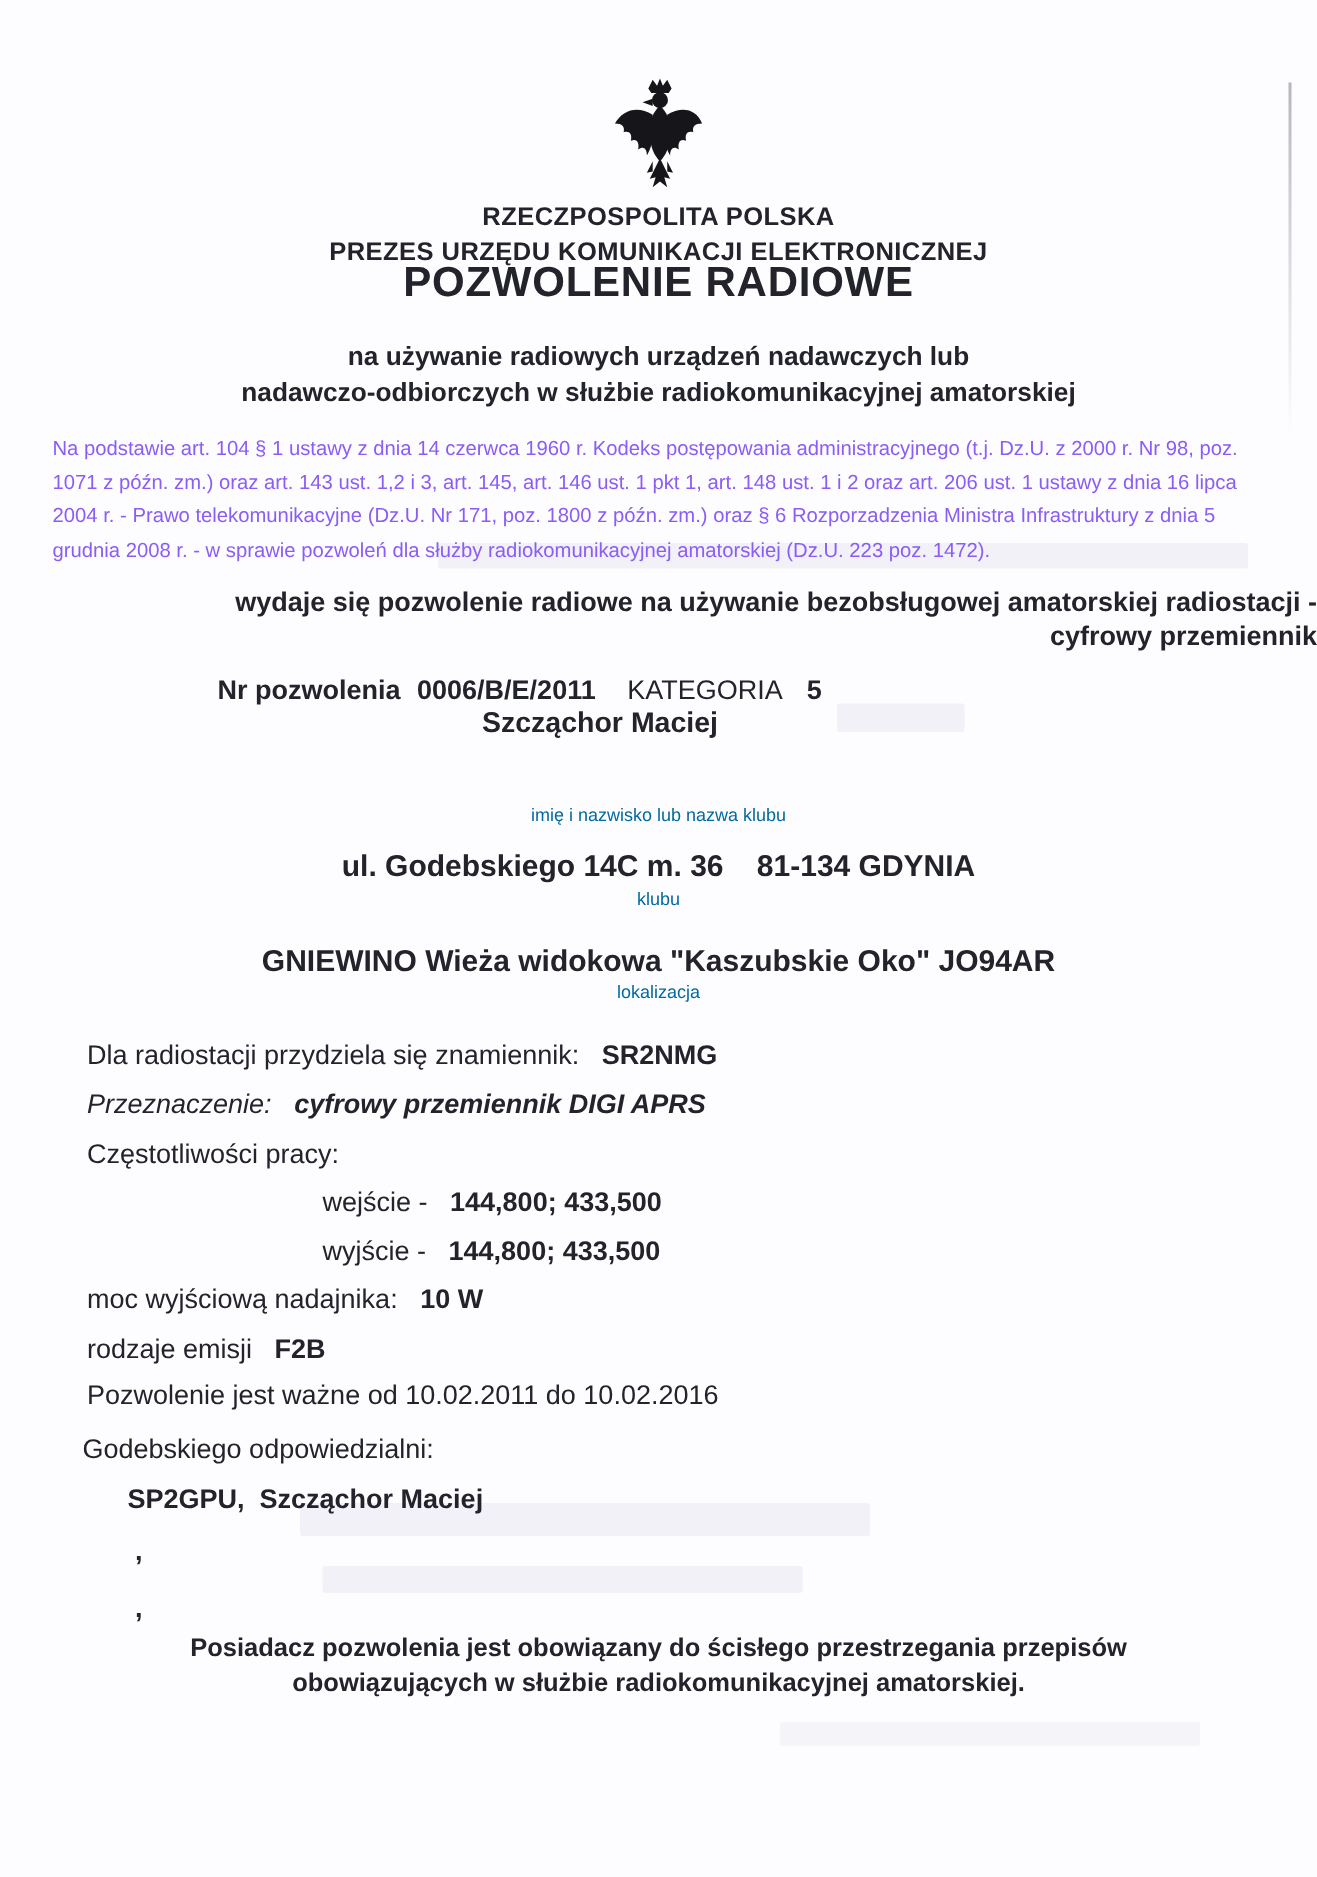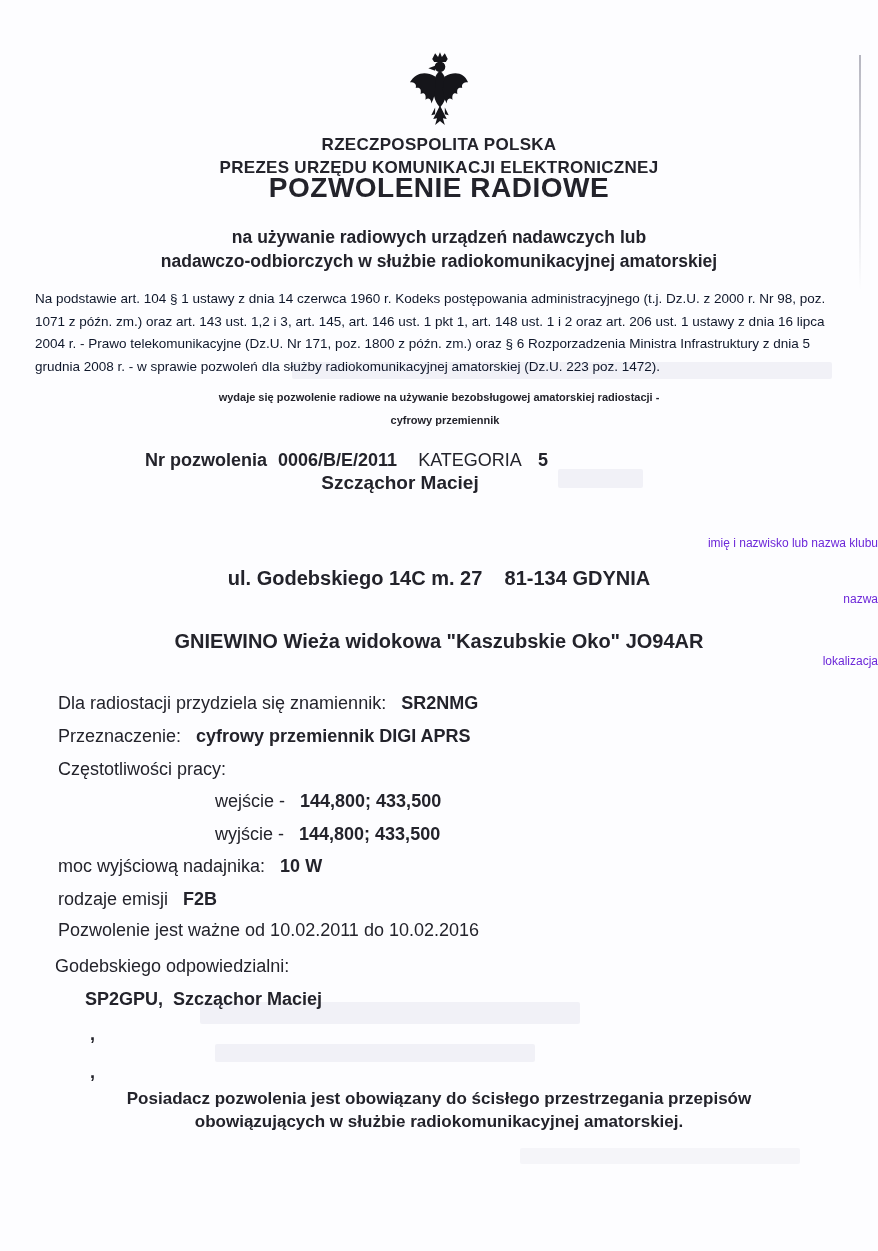--- a/index.html
+++ b/index.html
@@ -12,25 +12,25 @@
     color:#23232b;
     overflow:hidden;
   }
   .abs{position:absolute;}
   .center{left:0;right:0;text-align:center;}
   .pre{white-space:pre-wrap;}
   .b{font-weight:bold;}
   .gov-line{font-size:17px;font-weight:bold;letter-spacing:.3px;}
   .doc-title{font-size:28px;font-weight:bold;letter-spacing:.5px;}
   .subtitle{font-size:17.5px;font-weight:bold;}
-  .legal{font-size:13.5px;line-height:22.5px;text-align:left;color:#0f172a;}
-  .grant{font-size:11px;font-weight:bold;}
+  .legal{font-size:13.5px;line-height:22.5px;text-align:left;color:#8b5cf6;}
+  .grant{font-size:18px;font-weight:bold;text-align:right;}
   .permit-line{font-size:18px;}
   .holder-name{font-size:19px;font-weight:bold;}
-  .caption{font-size:12px;color:#6d28d9;text-align:right;}
+  .caption{font-size:12px;color:#0369a1;}
   .big-bold{font-size:20px;font-weight:bold;}
   .detail{font-size:18px;}
   .detail .val{font-weight:bold;margin-left:10px;text-align:right;}
   .footer-bold{font-size:17px;font-weight:bold;}
   .smudge{background:#f1f1f7;border-radius:2px;}
   .scan-edge{width:2px;background:linear-gradient(#b6b6c0,rgba(190,190,200,0));}
 </style>
 </head>
 <body>
 
@@ -72,30 +72,30 @@
 
   <div class="abs permit-line" style="left:145px;top:450px;">
     <span class="b">Nr pozwolenia</span>
     <span class="b" style="margin-left:6px;">0006/B/E/2011</span>
     <span style="margin-left:16px;">KATEGORIA</span>
     <span class="b" style="margin-left:12px;">5</span>
   </div>
 
   <div class="abs center holder-name" style="right:78px;top:472px;">Szcząchor Maciej</div>
   <div class="abs center caption" style="top:536px;">imię i nazwisko lub nazwa klubu</div>
-  <div class="abs center big-bold pre" style="top:567px;">ul. Godebskiego 14C m. 27    81-134 GDYNIA</div>
-  <div class="abs center caption" style="top:592px;">nazwa</div>
+  <div class="abs center big-bold pre" style="top:567px;">ul. Godebskiego 14C m. 36    81-134 GDYNIA</div>
+  <div class="abs center caption" style="top:592px;">klubu</div>
   <div class="abs center big-bold" style="top:630px;">GNIEWINO Wieża widokowa "Kaszubskie Oko" JO94AR</div>
   <div class="abs center caption" style="top:654px;">lokalizacja</div>
 
   <div class="abs detail" style="left:58px;top:693px;">
     <span>Dla radiostacji przydziela się znamiennik:</span>
     <span class="val">SR2NMG</span>
   </div>
-  <div class="abs detail" style="left:58px;top:726px;">
+  <div class="abs detail" style="left:58px;top:726px;font-style:italic;">
     <span>Przeznaczenie:</span>
     <span class="val">cyfrowy przemiennik DIGI APRS</span>
   </div>
   <div class="abs detail" style="left:58px;top:759px;">Częstotliwości pracy:</div>
   <div class="abs detail" style="left:215px;top:791px;">
     <span>wejście -</span>
     <span class="val">144,800; 433,500</span>
   </div>
   <div class="abs detail" style="left:215px;top:824px;">
     <span>wyjście -</span>

